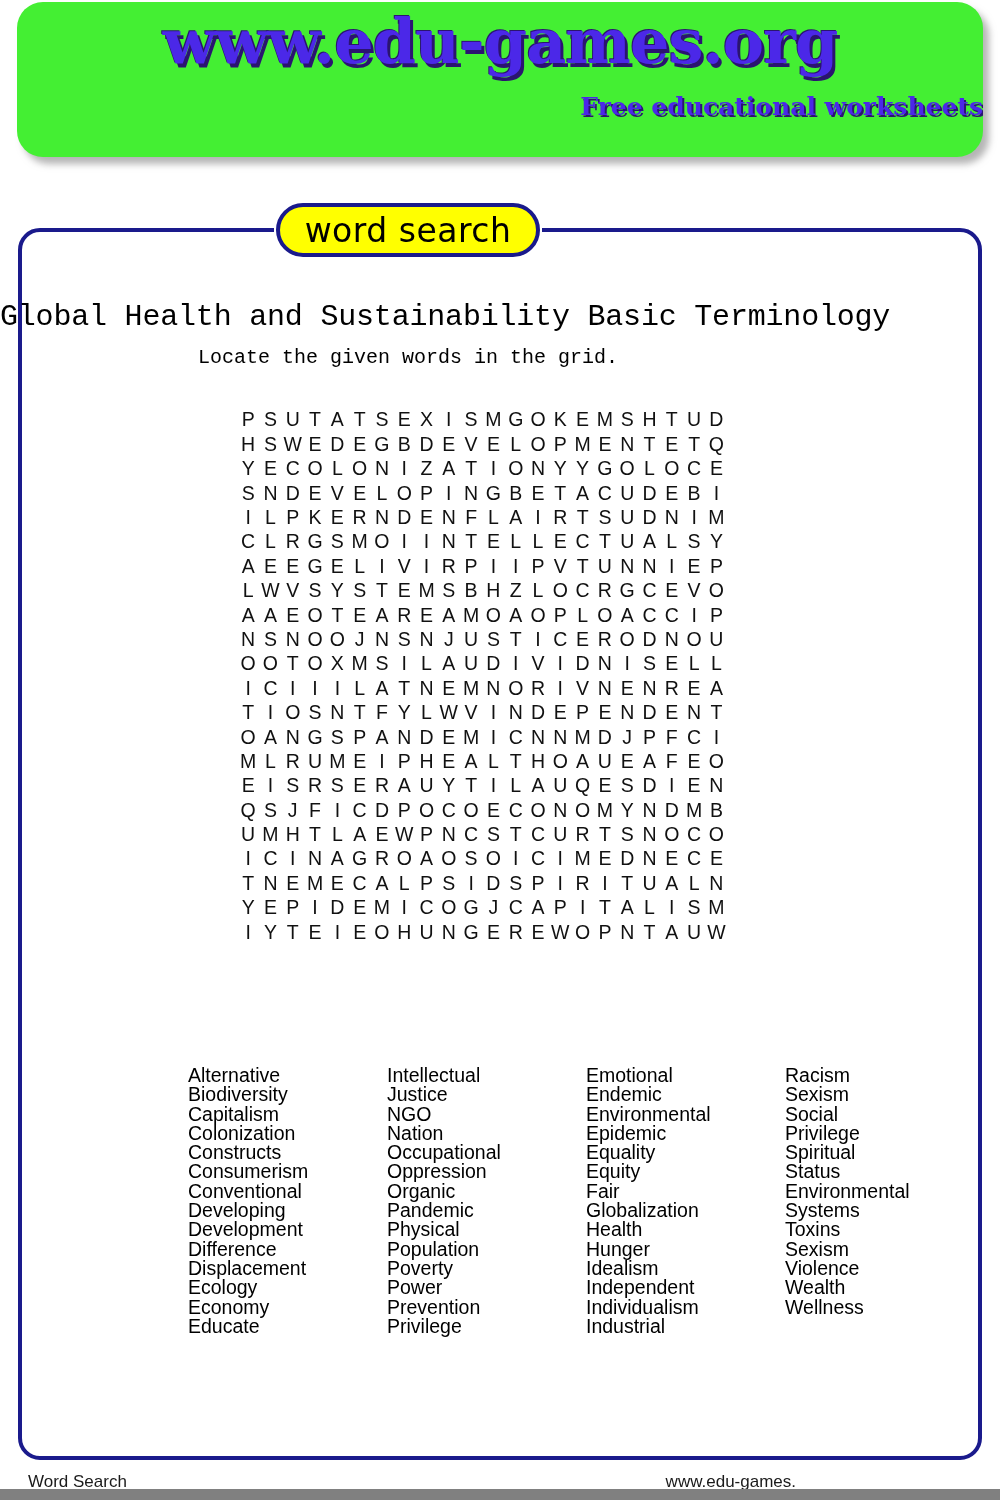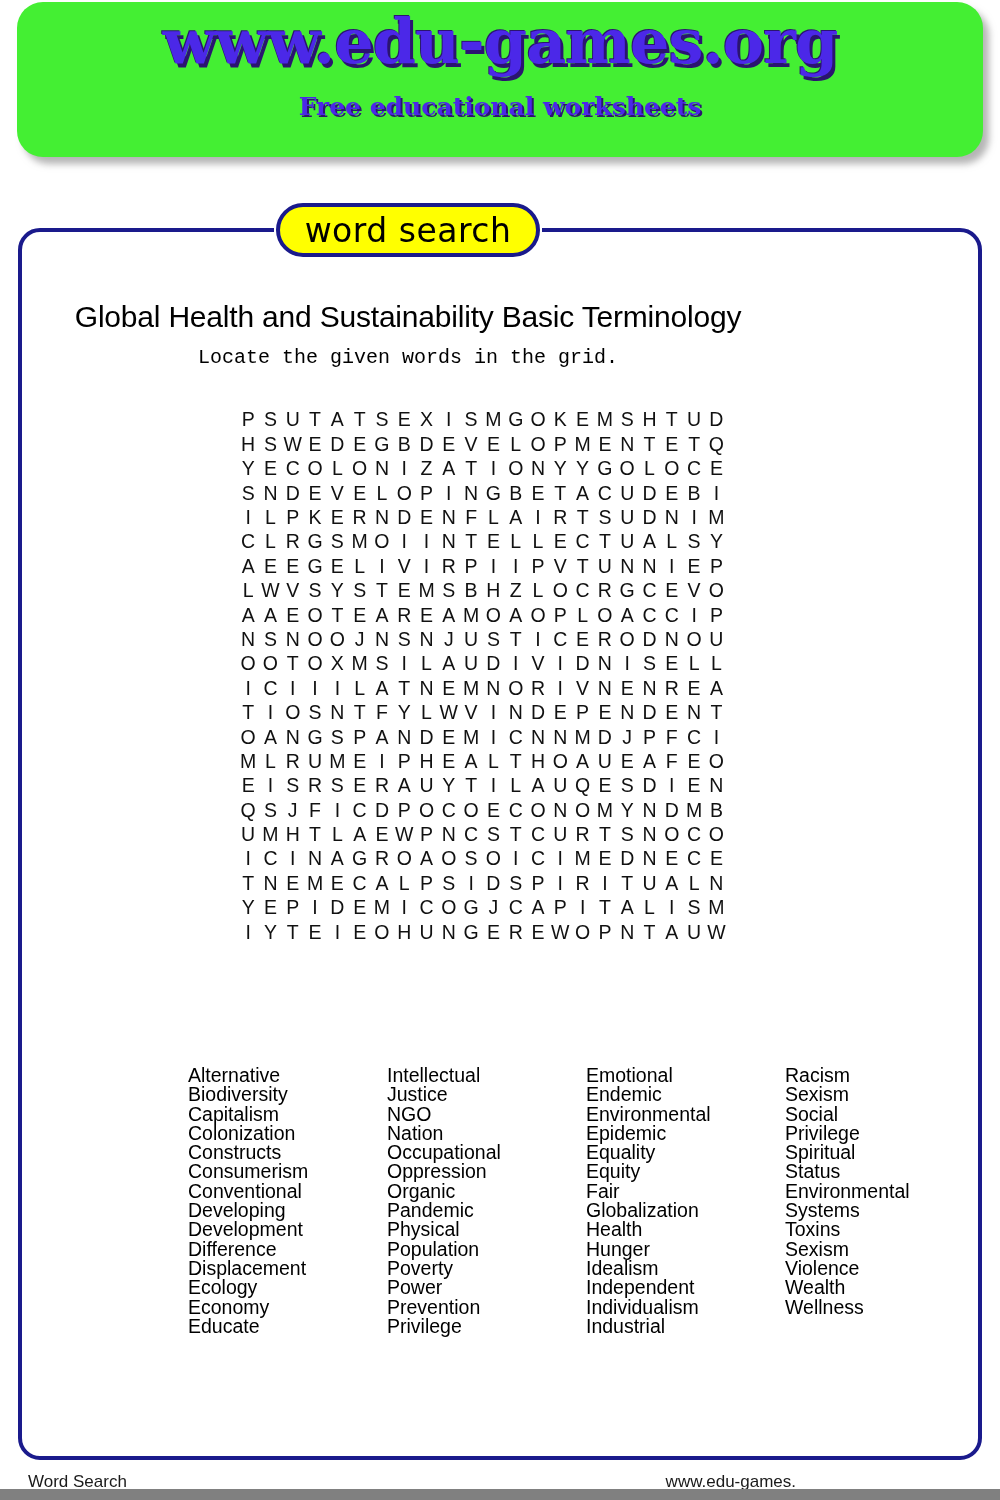--- a/index.html
+++ b/index.html
@@ -41,21 +41,21 @@
     font-size: 62px;
     letter-spacing: -1px;
     color: #4b28e8;
     text-shadow: 3px 4px 0 #2b1470, -1px -1px 0 #2b1470;
     white-space: nowrap;
   }
   .banner-sub {
     position: absolute;
     left: 0; right: 0;
     top: 90px;
-    text-align: center;
+    text-align: right;
     font-family: "DejaVu Serif", serif;
     font-weight: bold;
     font-size: 25px;
     color: #4b28e8;
     text-shadow: 2px 2px 0 #2b1470;
     white-space: nowrap;
   }
 
   
   .panel {
@@ -102,21 +102,21 @@
     letter-spacing: 0.5px;
     white-space: nowrap;
   }
 
   
   .title {
     position: absolute;
     left: 0; right: 0;
     top: 300px;
     text-align: center;
-    font-family: Liberation Sans, sans-serif;
+    font-family: Liberation Mono, monospace;
     font-size: 30px;
     font-weight: 400;
     color: #000000;
     letter-spacing: -0.2px;
     white-space: nowrap;
   }
   .subtitle {
     position: absolute;
     left: 0; right: 0;
     top: 346px;

